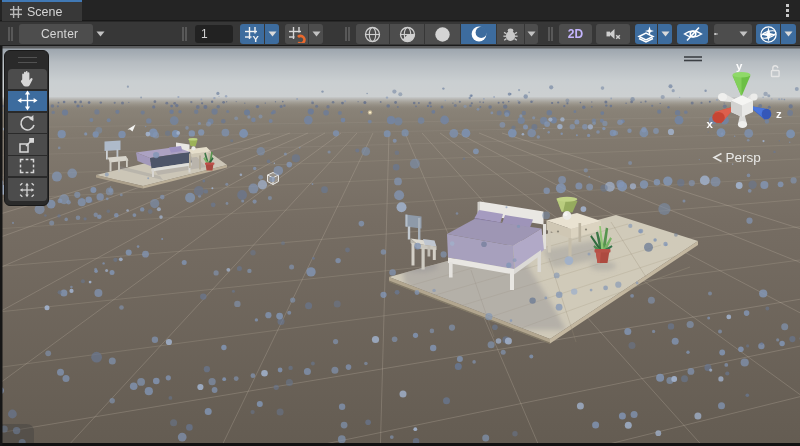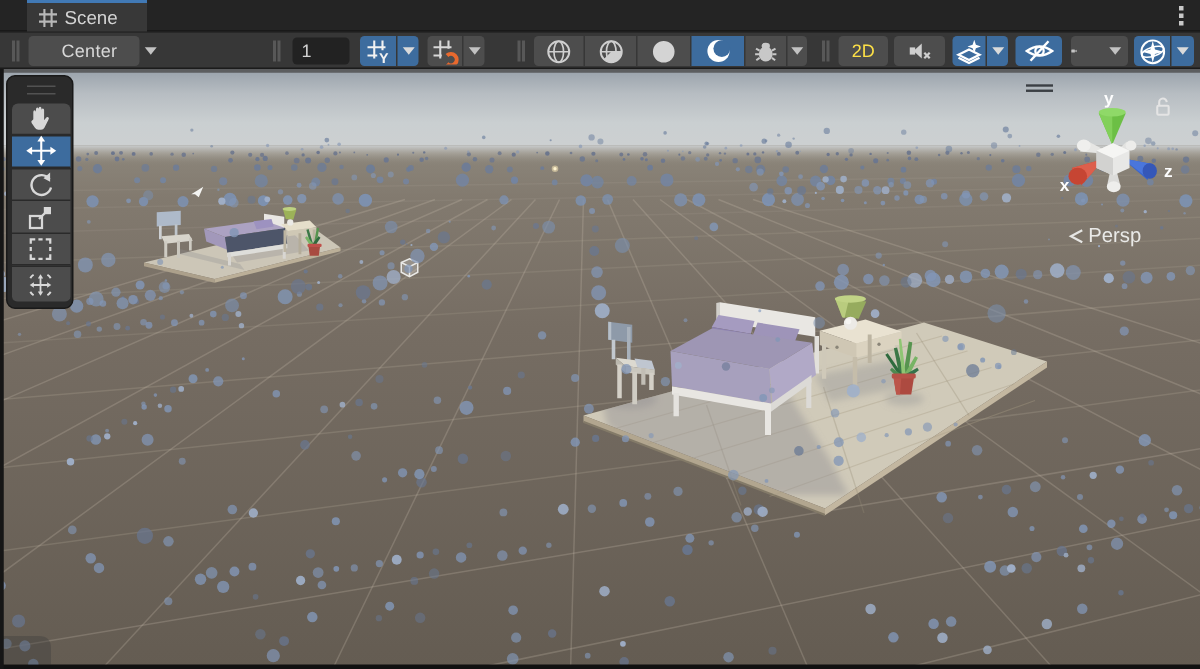--- a/index.html
+++ b/index.html
@@ -1,18 +1,18 @@
 <!DOCTYPE html>
 <html><head><meta charset="utf-8"><style>
 * { margin:0; padding:0; box-sizing:border-box; }
 html,body { width:800px; height:446px; overflow:hidden; background:#282828; font-family:"Liberation Sans",sans-serif; }
 #root { position:relative; width:800px; height:446px; }
 #vp { position:absolute; left:0; top:0; filter:blur(0.4px); }
 #tabbar { position:absolute; left:0; top:0; width:800px; height:21px; background:#242424; border-bottom:1px solid #191919; }
-#tab { position:absolute; left:2px; top:0; width:80px; height:21px; background:#383838; border-top:2px solid #4179b5; display:flex; align-items:center; padding-left:7px; gap:4px;margin-left:16px; }
+#tab { position:absolute; left:2px; top:0; width:80px; height:21px; background:#383838; border-top:2px solid #4179b5; display:flex; align-items:center; padding-left:7px; gap:4px; }
 #tab span { color:#d4d4d4; font-size:12.5px; }
 #menu3 { position:absolute; right:11px; top:4px; width:3px; height:13px; }
 #menu3 i { display:block; width:3px; height:3px; background:#c8c8c8; margin-bottom:2px; }
 #toolbar { position:absolute; left:0; top:22px; width:800px; height:24px; background:#373737; border-bottom:1px solid #1b1b1b; }
 .tb { position:absolute; top:2px; height:20px; display:flex; align-items:center; justify-content:center; gap:18px; border-radius:3px; color:#d8d8d8; }
 .tb.txt { font-size:12px; letter-spacing:0.2px; justify-content:flex-start; padding-left:4px; }
 .tb .ar { margin-left:auto; margin-right:4px; display:flex; }
 .tb.txt span { white-space:nowrap; }
 .vh { position:absolute; top:5px; width:5px; height:14px; border-left:2px solid #585858; border-right:2px solid #585858; }
 .fld { position:absolute; left:195px; top:3px; width:38px; height:18px; background:#222222; border-radius:3px; color:#d2d2d2; font-size:12px; padding-left:6px; line-height:18px; }
@@ -1044,21 +1044,21 @@
             <line x1="11.6" y1="12.6" x2="13.8" y2="14.2"></line>
           </g>
         </svg>
       </div>
       <div class="tb" style="left:525px;width:13px;background:#4d4d4d;border-radius:0 3px 3px 0;">
         <svg width="9" height="8" viewBox="0 0 9 8">
           <polygon points="0.5,1.5 8.5,1.5 4.5,6.5" fill="#c2c2c2"></polygon>
         </svg>
       </div>
       <div class="vh" style="left:548px"></div>
-      <div class="tb" style="left:559px;width:33px;background:#4d4d4d;color:#fde047;font-size:12px;font-weight:400">2D</div>
+      <div class="tb" style="left:559px;width:33px;background:#4d4d4d;color:#c4b5fd;font-size:12px;font-weight:700">2D</div>
       <div class="tb" style="left:596px;width:34px;background:#4d4d4d;">
         <svg width="17" height="16" viewBox="0 0 17 16">
           <rect x="1.5" y="5.6" width="3.6" height="4.8" fill="#cfcfcf"></rect>
           <polygon points="4,8 9.5,3 9.5,13" fill="#cfcfcf"></polygon>
           <g stroke="#cfcfcf" stroke-width="1.5">
             <line x1="11.2" y1="9.2" x2="14.8" y2="12.8"></line>
             <line x1="14.8" y1="9.2" x2="11.2" y2="12.8"></line>
           </g>
         </svg>
       </div>

